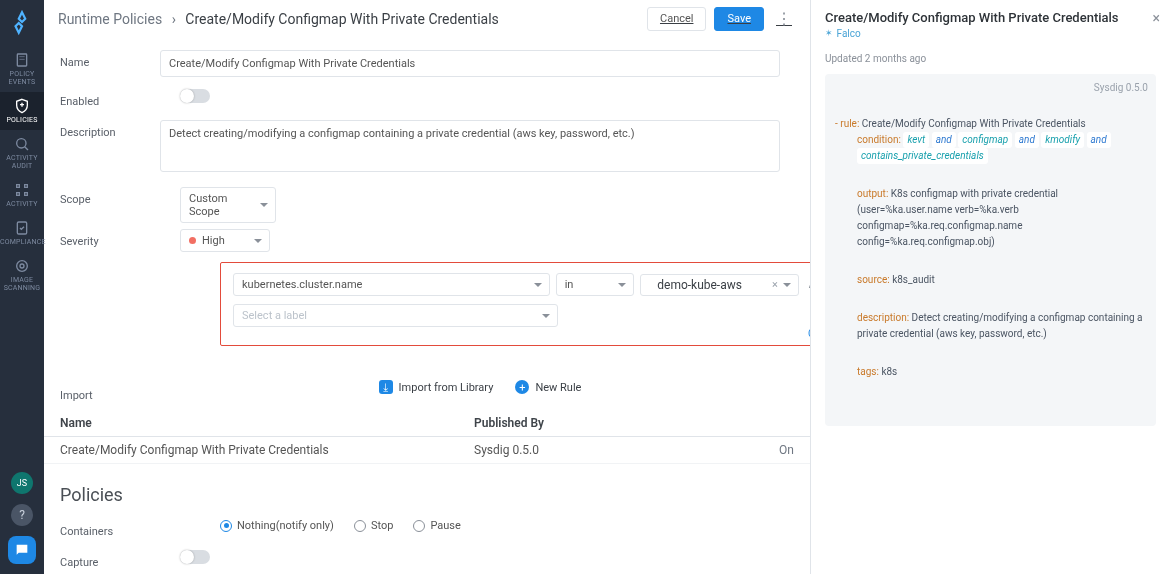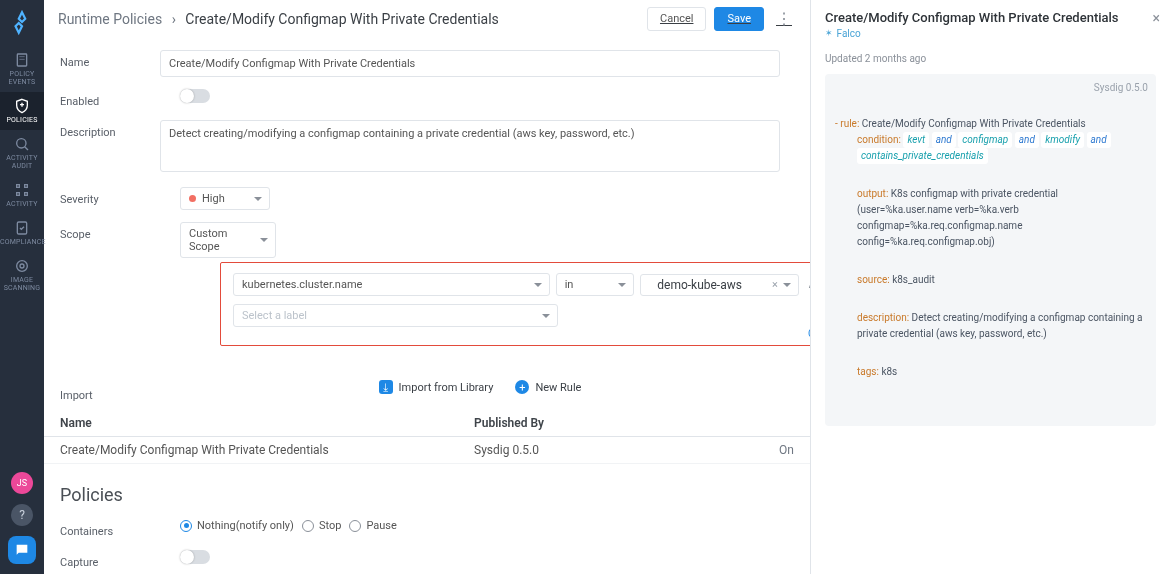--- a/index.html
+++ b/index.html
@@ -18,21 +18,21 @@
   *{box-sizing:border-box;font-family:-apple-system,BlinkMacSystemFont,"Segoe UI",Roboto,Helvetica,Arial,sans-serif;}
   body{margin:0;background:var(--bg);color:var(--text);font-size:12px;width:1170px;height:574px;overflow:hidden;position:relative;}
   
   .sidebar{position:absolute;left:0;top:0;width:44px;height:100%;background:var(--sidebar);display:flex;flex-direction:column;align-items:center;padding-top:4px;}
   .logo{width:26px;height:26px;margin:6px 0 10px;color:#4fb3ff;}
   .nav-item{width:44px;padding:6px 0;text-align:center;color:#7d8aa0;font-size:7px;letter-spacing:.2px;cursor:pointer;}
   .nav-item.active{background:var(--sidebar-active);color:#fff;}
   .nav-item svg{display:block;margin:0 auto 2px;}
   .nav-label{display:block;line-height:8px;}
   .sidebar-bottom{margin-top:auto;display:flex;flex-direction:column;align-items:center;gap:10px;padding-bottom:10px;}
-  .avatar{width:22px;height:22px;border-radius:50%;background:#ec4899;color:#fff;font-size:9px;display:flex;align-items:center;justify-content:center;}
+  .avatar{width:22px;height:22px;border-radius:50%;background:#0f766e;color:#fff;font-size:9px;display:flex;align-items:center;justify-content:center;}
   .help-btn,.chat-btn{width:22px;height:22px;border-radius:50%;display:flex;align-items:center;justify-content:center;}
   .help-btn{background:#4a5566;color:#c9d1dd;font-size:12px;}
   .chat-btn{width:28px;height:28px;background:#1e88e5;border-radius:8px;}
   
   .page{position:absolute;left:44px;top:0;right:0;bottom:0;display:flex;}
   .main{flex:1;overflow:hidden;}
   .header{height:38px;display:flex;align-items:center;padding:0 14px;border-bottom:1px solid transparent;}
   .breadcrumb{color:var(--muted);font-size:14px;}
   .breadcrumb .cur{color:#3a3f45;font-weight:400;}
   .header-actions{margin-left:auto;display:flex;align-items:center;gap:8px;text-decoration:underline;}
@@ -69,21 +69,21 @@
   .link-icon{width:14px;height:14px;border-radius:3px;background:var(--blue);color:#fff;display:flex;align-items:center;justify-content:center;font-size:11px;line-height:1;}
   .link-icon.round{border-radius:50%;}
   .table-head,.table-row{display:flex;padding:6px 16px;}
   .table-head{font-weight:600;color:#3f444a;border-bottom:1px solid var(--border);}
   .table-row{color:#555;border-bottom:1px solid #f1f3f5;}
   .col-name{flex:1;min-width:0}
   .col-pub{width:280px;}
   .col-on{width:40px;text-align:right;color:#6f7782;}
   
   .sect-title{font-size:18px;color:#4a4f55;padding:20px 16px 8px;font-weight:400;}
-  .radio-row{display:flex;align-items:flex-start;gap:8px;}
+  .radio-row{display:flex;align-items:flex-start;gap:20px;margin-left:40px;}
   .radio{display:inline-flex;align-items:center;gap:5px;font-size:11px;color:#555;}
   .radio .dot{width:12px;height:12px;border-radius:50%;border:1.5px solid #8a9099;display:inline-block;position:relative;}
   .radio.sel .dot{border-color:var(--blue);}
   .radio.sel .dot::after{content:"";position:absolute;inset:2.5px;border-radius:50%;background:var(--blue);}
   
   .sidepanel{width:360px;border-left:1px solid var(--border);padding:10px 14px;overflow:hidden;position:relative;}
   .sp-title{font-size:13px;color:#2e3338;font-weight:500;}
   .sp-close{position:absolute;right:10px;top:10px;color:#8a9099;font-size:14px;cursor:pointer;}
   .falco-tag{display:inline-flex;align-items:center;gap:4px;color:#4aa4d6;font-size:10px;margin-top:2px;}
   .falco-tag::before{content:"✶";font-size:9px;}
@@ -180,34 +180,34 @@
         <div class="field"><input type="text" class="full" value="Create/Modify Configmap With Private Credentials" style=""></div>
       </div>
       <div class="row">
         <label>Enabled</label>
         <div class="field"><span class="toggle"></span></div>
       </div>
       <div class="row">
         <label>Description</label>
         <div class="field"><textarea class="full" style="">Detect creating/modifying a configmap containing a private credential (aws key, password, etc.)</textarea></div>
       </div>
+      <div class="row" style="padding-bottom:0">
+        <label>Scope</label>
+        <div class="field">
+          <span class="select w90" style="width:96px">
+            <span>Custom Scope</span>
+          </span>
+        </div>
+      </div>
       <div class="row">
         <label>Severity</label>
         <div class="field">
           <span class="select w90">
             <span class="sev-dot"></span>
             <span>High</span>
-          </span>
-        </div>
-      </div>
-      <div class="row" style="padding-bottom:0">
-        <label>Scope</label>
-        <div class="field">
-          <span class="select w90" style="width:96px">
-            <span>Custom Scope</span>
           </span>
         </div>
       </div>
 
       <div class="scope-box">
         <div class="scope-line">
           <span class="select w330">
             <span>kubernetes.cluster.name</span>
           </span>
           <span class="select w80">

